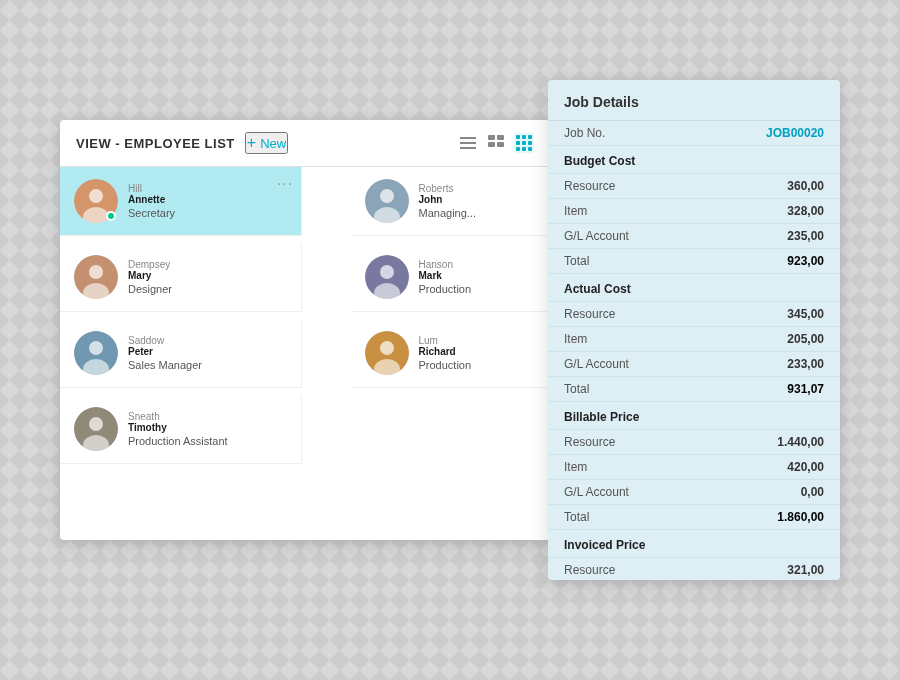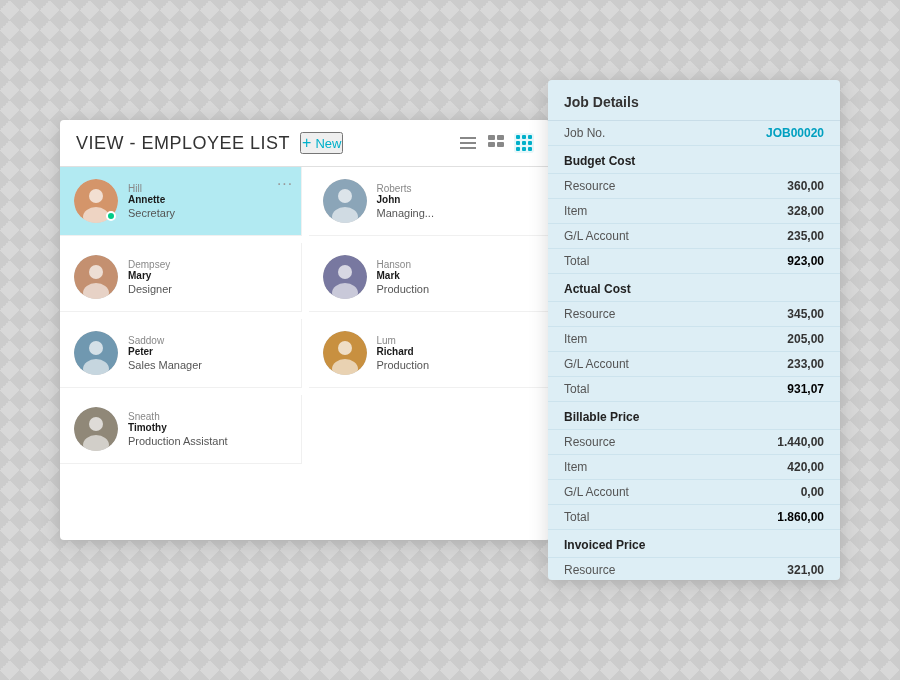--- a/index.html
+++ b/index.html
@@ -42,22 +42,22 @@
 
     .panel-header {
       display: flex;
       align-items: center;
       padding: 12px 16px;
       border-bottom: 1px solid #e0e0e0;
       gap: 10px;
     }
 
     .panel-title {
-      font-size: 18px;
-      font-weight: 400;
+      font-size: 13px;
+      font-weight: 700;
       color: #333;
       letter-spacing: 0.5px;
     }
 
     .new-btn {
       display: flex;
       align-items: center;
       gap: 4px;
       color: #00b0ca;
       font-size: 13px;
@@ -106,20 +106,21 @@
       padding: 12px 14px;
       border-bottom: 1px solid #f0f0f0;
       border-right: 1px solid #f0f0f0;
       gap: 10px;
       cursor: pointer;
       position: relative;
     }
 
     .employee-card:nth-child(2n) {
       border-right: none;
+      margin-left: 42px;
     }
 
     .employee-card.selected {
       background: #b2eaf2;
     }
 
     .avatar {
       width: 44px;
       height: 44px;
       border-radius: 50%;

